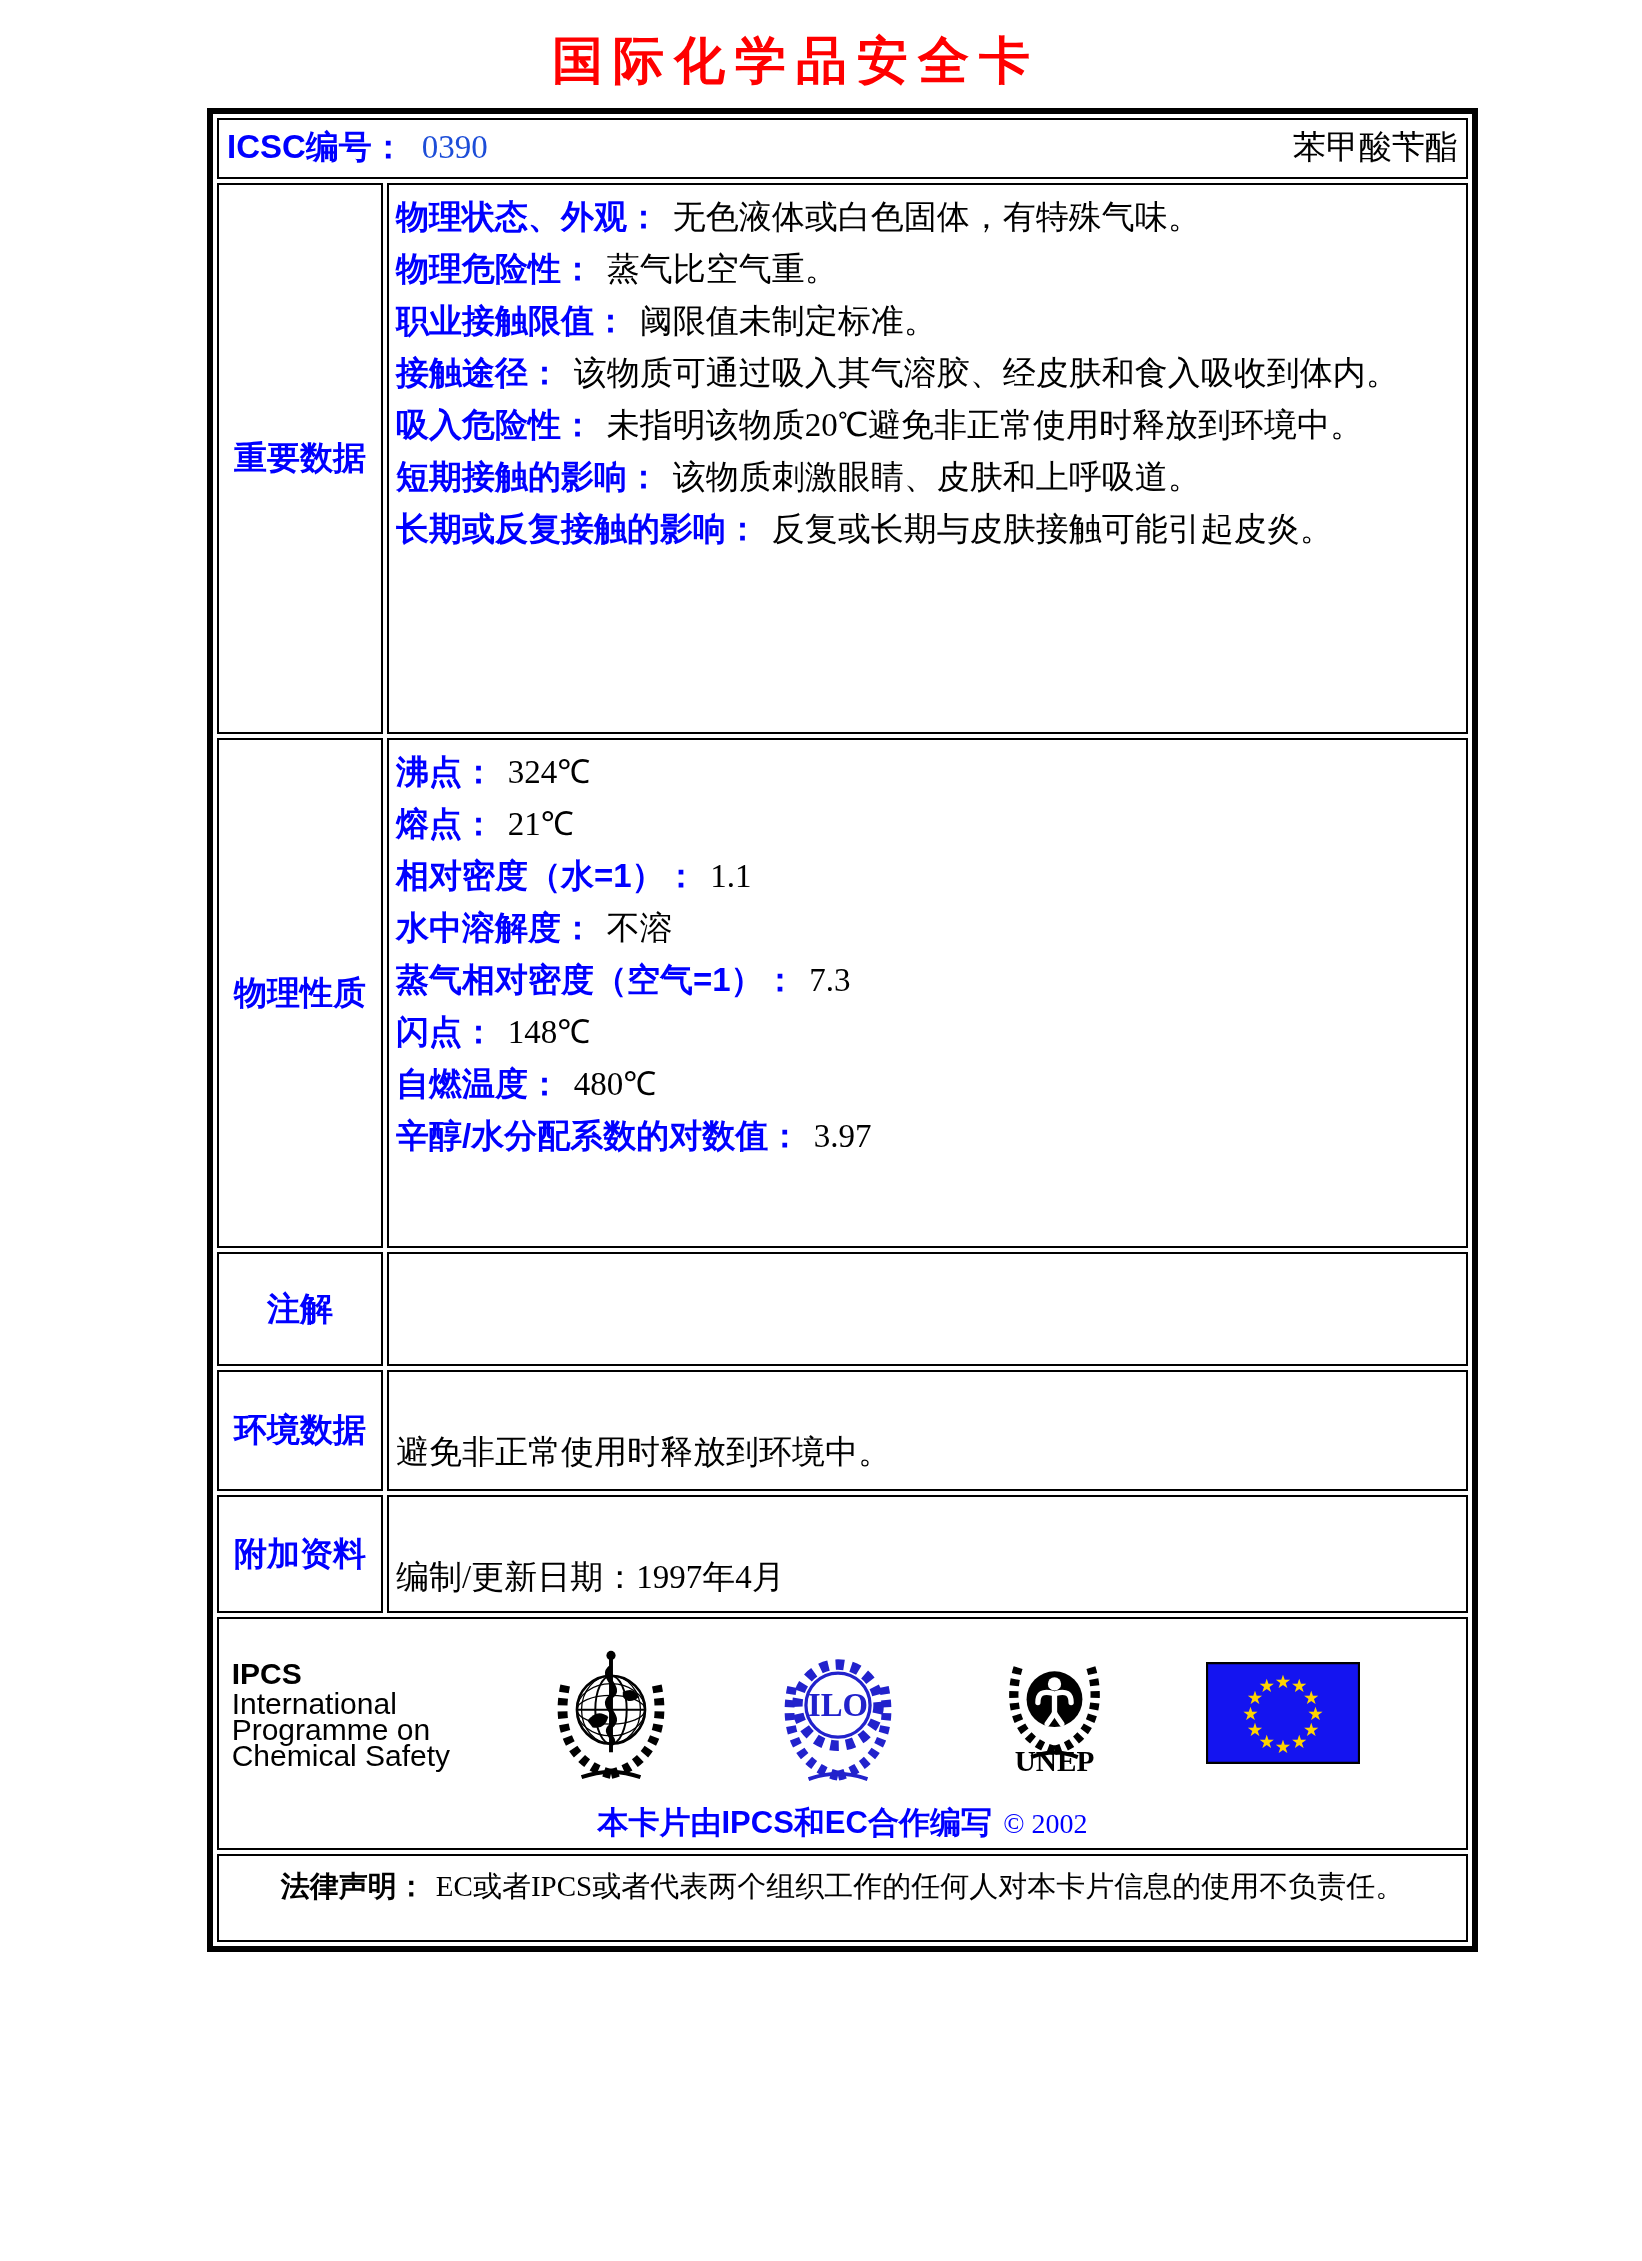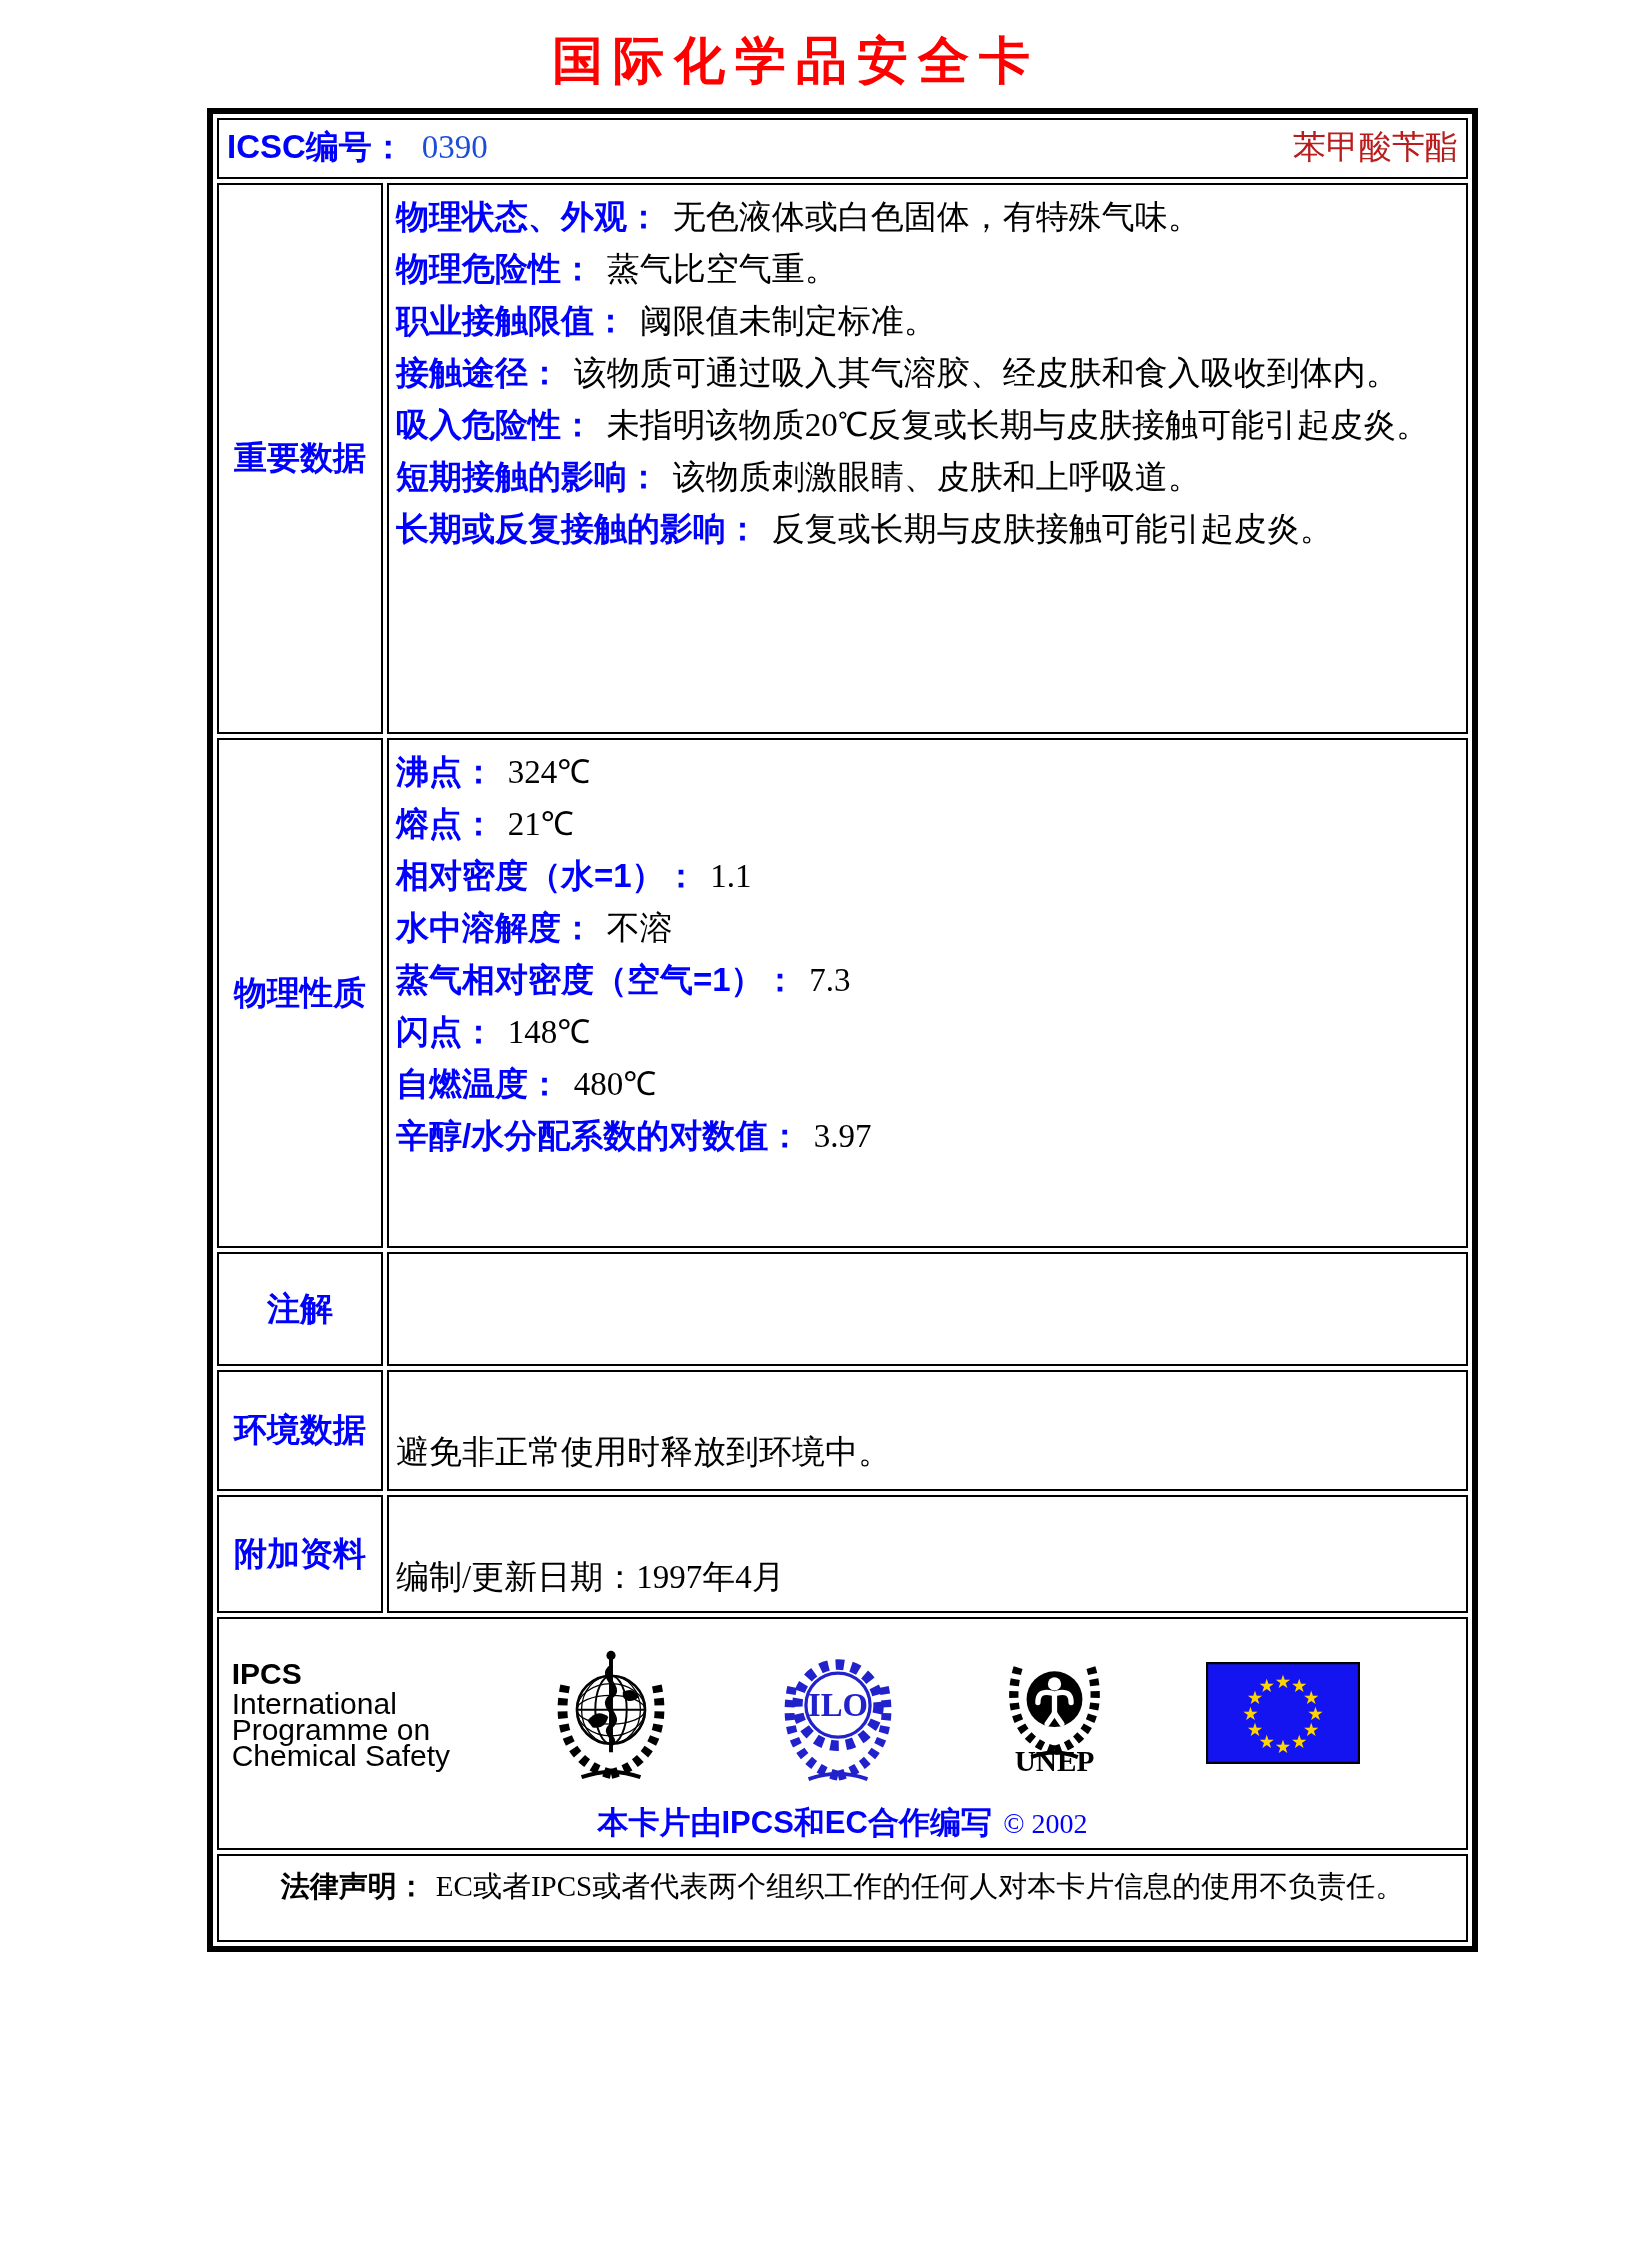--- a/index.html
+++ b/index.html
@@ -14,21 +14,21 @@
   td.label-cell{width:160px;vertical-align:middle;text-align:center;
         color:#0000ff;font-family:"Liberation Sans",sans-serif;font-weight:bold;font-size:33px;}
   td.content-cell{padding:5.7px 8.5px 2.8px 7px;}
   .hdr{display:flex;justify-content:space-between;align-items:center;
         padding:4.2px 7px 0 7px;font-size:33px;}
   .hdr .fld{margin-right:17px;}
   .fld{color:#0000ff;font-family:"Liberation Sans",sans-serif;font-weight:bold;}
   .val,.plain{color:#000;font-family:"Liberation Serif",serif;margin-top:48px;}
   .line{font-size:33px;line-height:52px;white-space:nowrap;}
   .line .fld{margin-right:12.7px;}
-  .chem-name{font-size:33px;color:#b91c1c;}
+  .chem-name{font-size:33px;color:#000000;}
   .icsc-num{font-size:33px;color:#1d4ed8;}
   
   td.logos-cell{padding:7px 0 4.2px 0;}
   .logos-row{display:flex;align-items:center;justify-content:space-between;
         padding:10px 106px 0 12.7px;gap:28px;}
   .ipcs-block{color:#000;font-family:"Liberation Sans",sans-serif;}
   .ipcs-acronym{font-weight:bold;font-size:30px;line-height:34px;}
   .ipcs-line{font-size:30px;line-height:26px;}
   .logo{display:block;}
   .eu-flag{width:154px;height:102px;}
@@ -60,21 +60,21 @@
       </td>
     </tr>
 
     <tr>
       <td class="label-cell" style="height:545px;">重要数据</td>
       <td class="content-cell">
         <div class="line"><span class="fld">物理状态、外观：</span><span class="val">无色液体或白色固体，有特殊气味。</span></div>
         <div class="line"><span class="fld">物理危险性：</span><span class="val">蒸气比空气重。</span></div>
         <div class="line"><span class="fld">职业接触限值：</span><span class="val">阈限值未制定标准。</span></div>
         <div class="line"><span class="fld">接触途径：</span><span class="val">该物质可通过吸入其气溶胶、经皮肤和食入吸收到体内。</span></div>
-        <div class="line"><span class="fld">吸入危险性：</span><span class="val">未指明该物质20℃反复或长期与皮肤接触可能引起皮炎。</span></div>
+        <div class="line"><span class="fld">吸入危险性：</span><span class="val">未指明该物质20℃避免非正常使用时释放到环境中。</span></div>
         <div class="line"><span class="fld">短期接触的影响：</span><span class="val">该物质刺激眼睛、皮肤和上呼吸道。</span></div>
         <div class="line"><span class="fld">长期或反复接触的影响：</span><span class="val">反复或长期与皮肤接触可能引起皮炎。</span></div>
       </td>
     </tr>
 
     <tr>
       <td class="label-cell" style="height:504px;">物理性质</td>
       <td class="content-cell">
         <div class="line"><span class="fld">沸点：</span><span class="val">324℃</span></div>
         <div class="line"><span class="fld">熔点：</span><span class="val">21℃</span></div>

